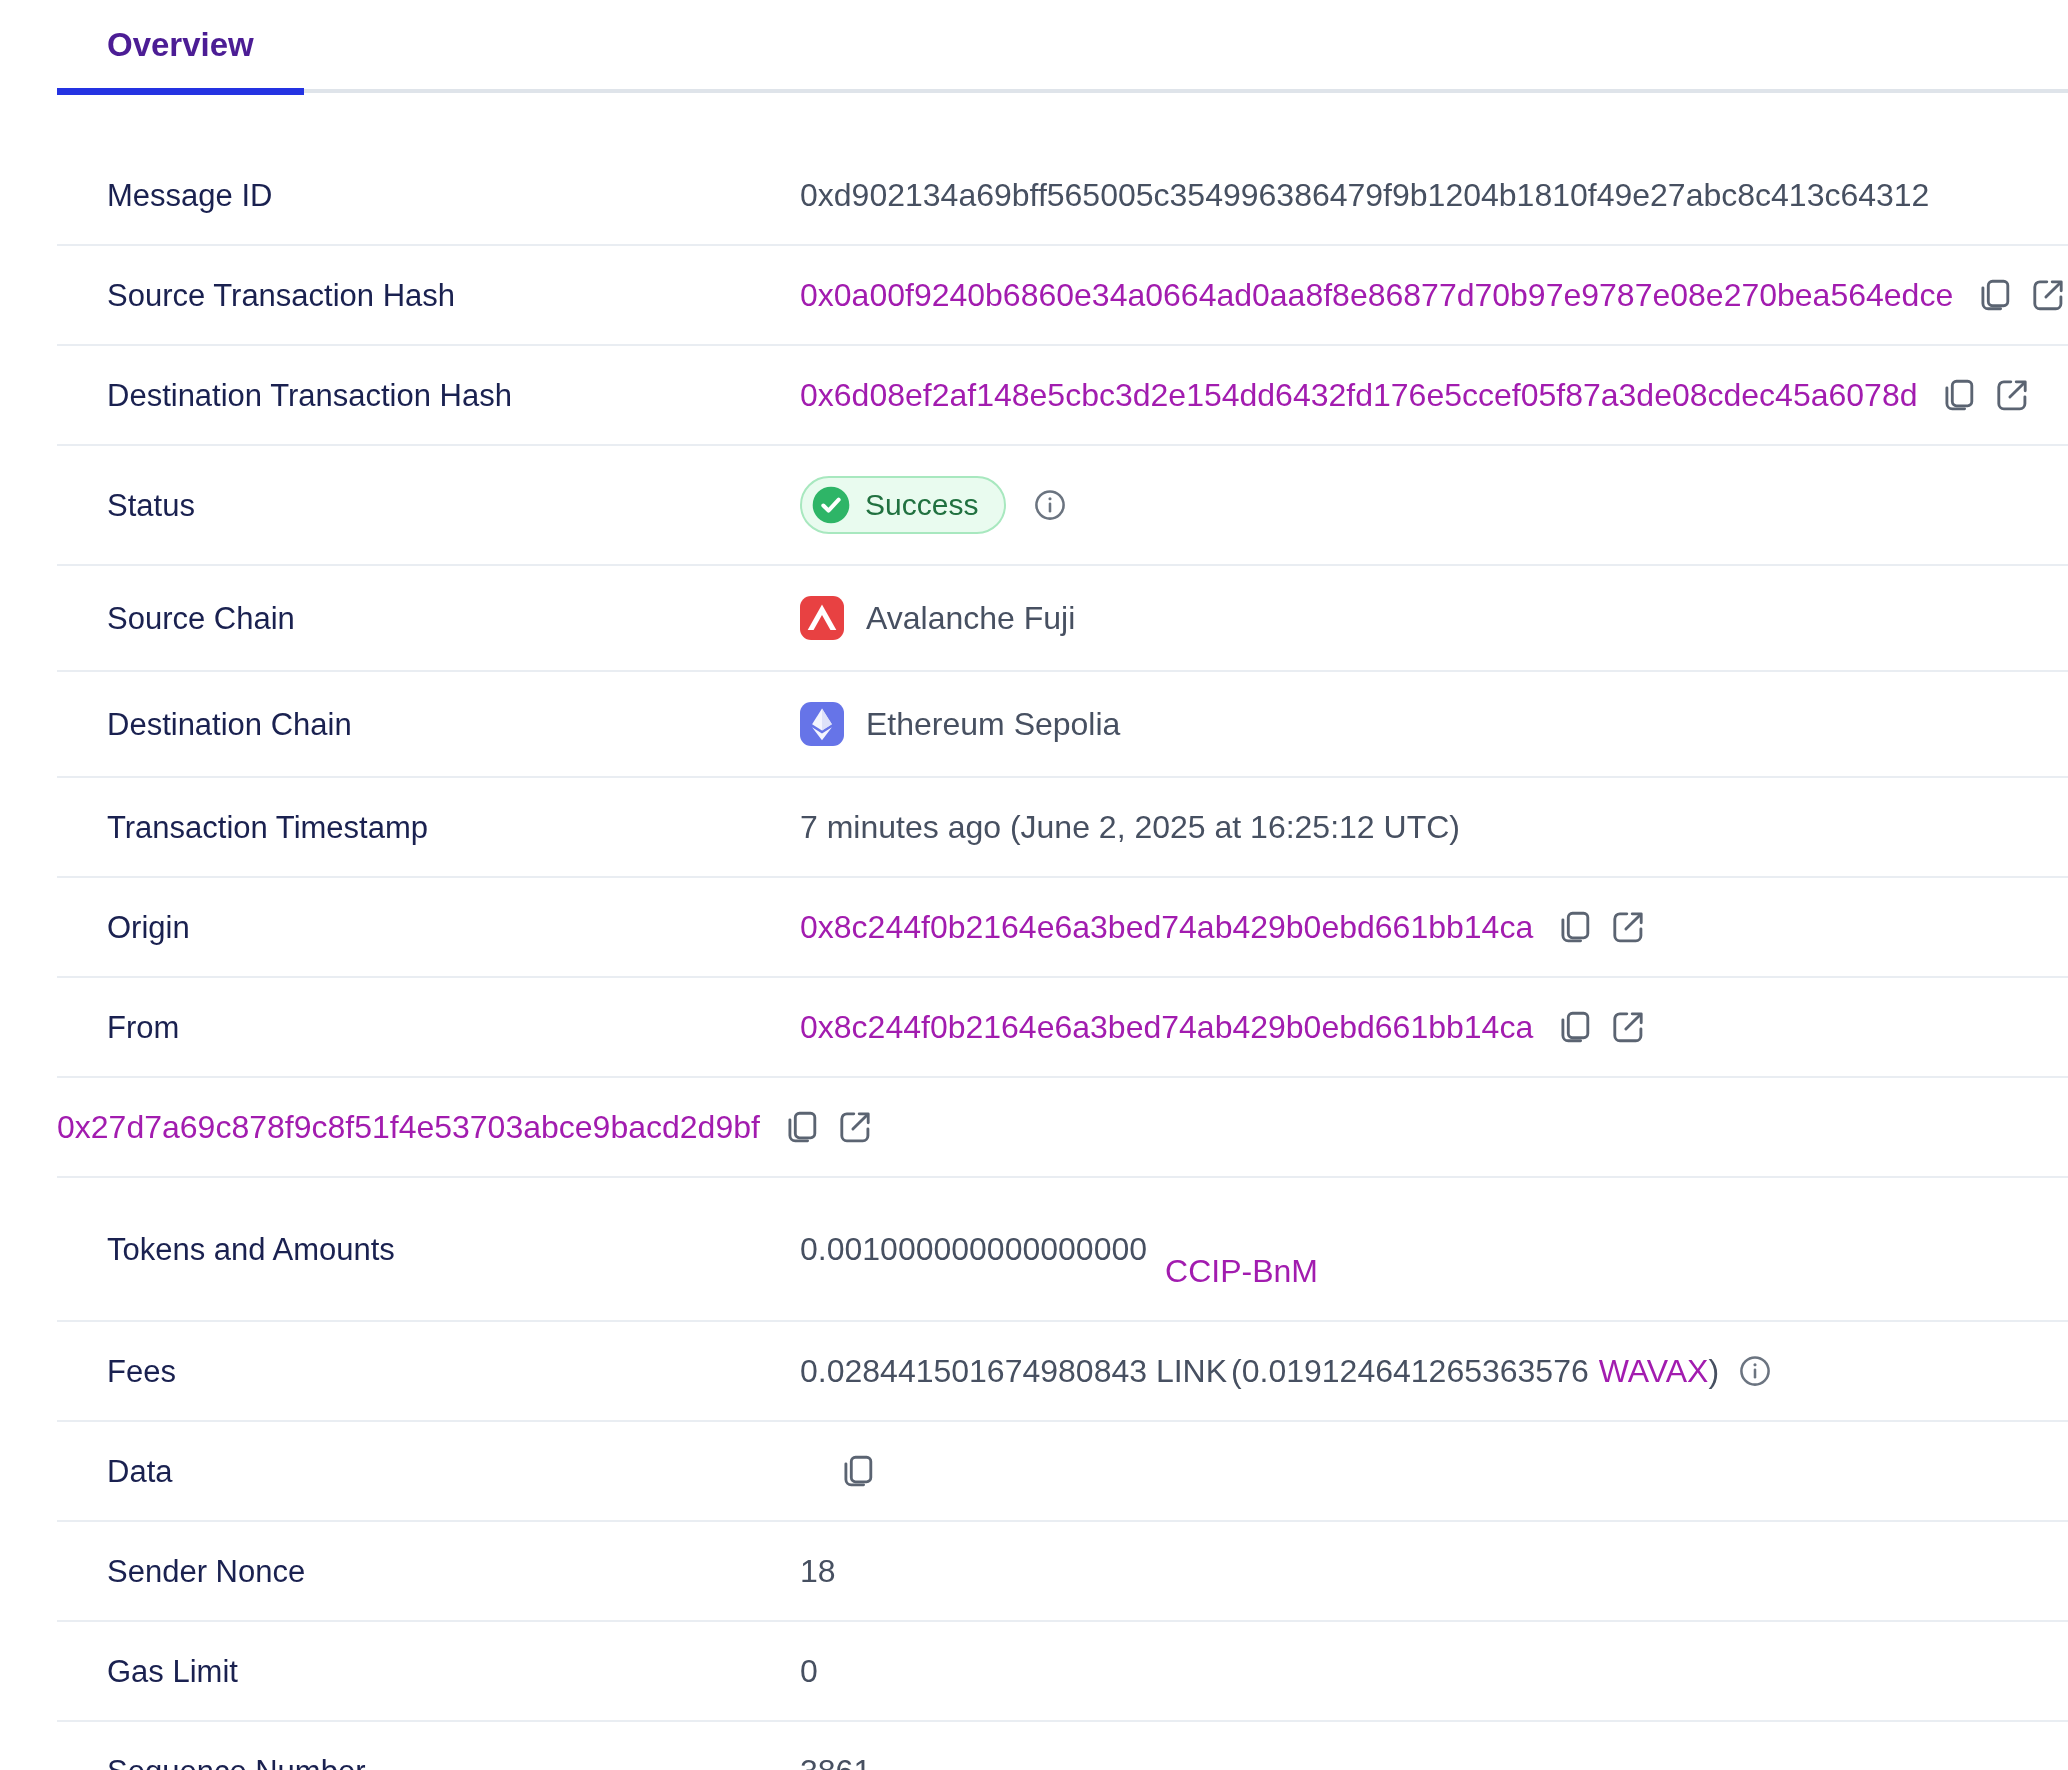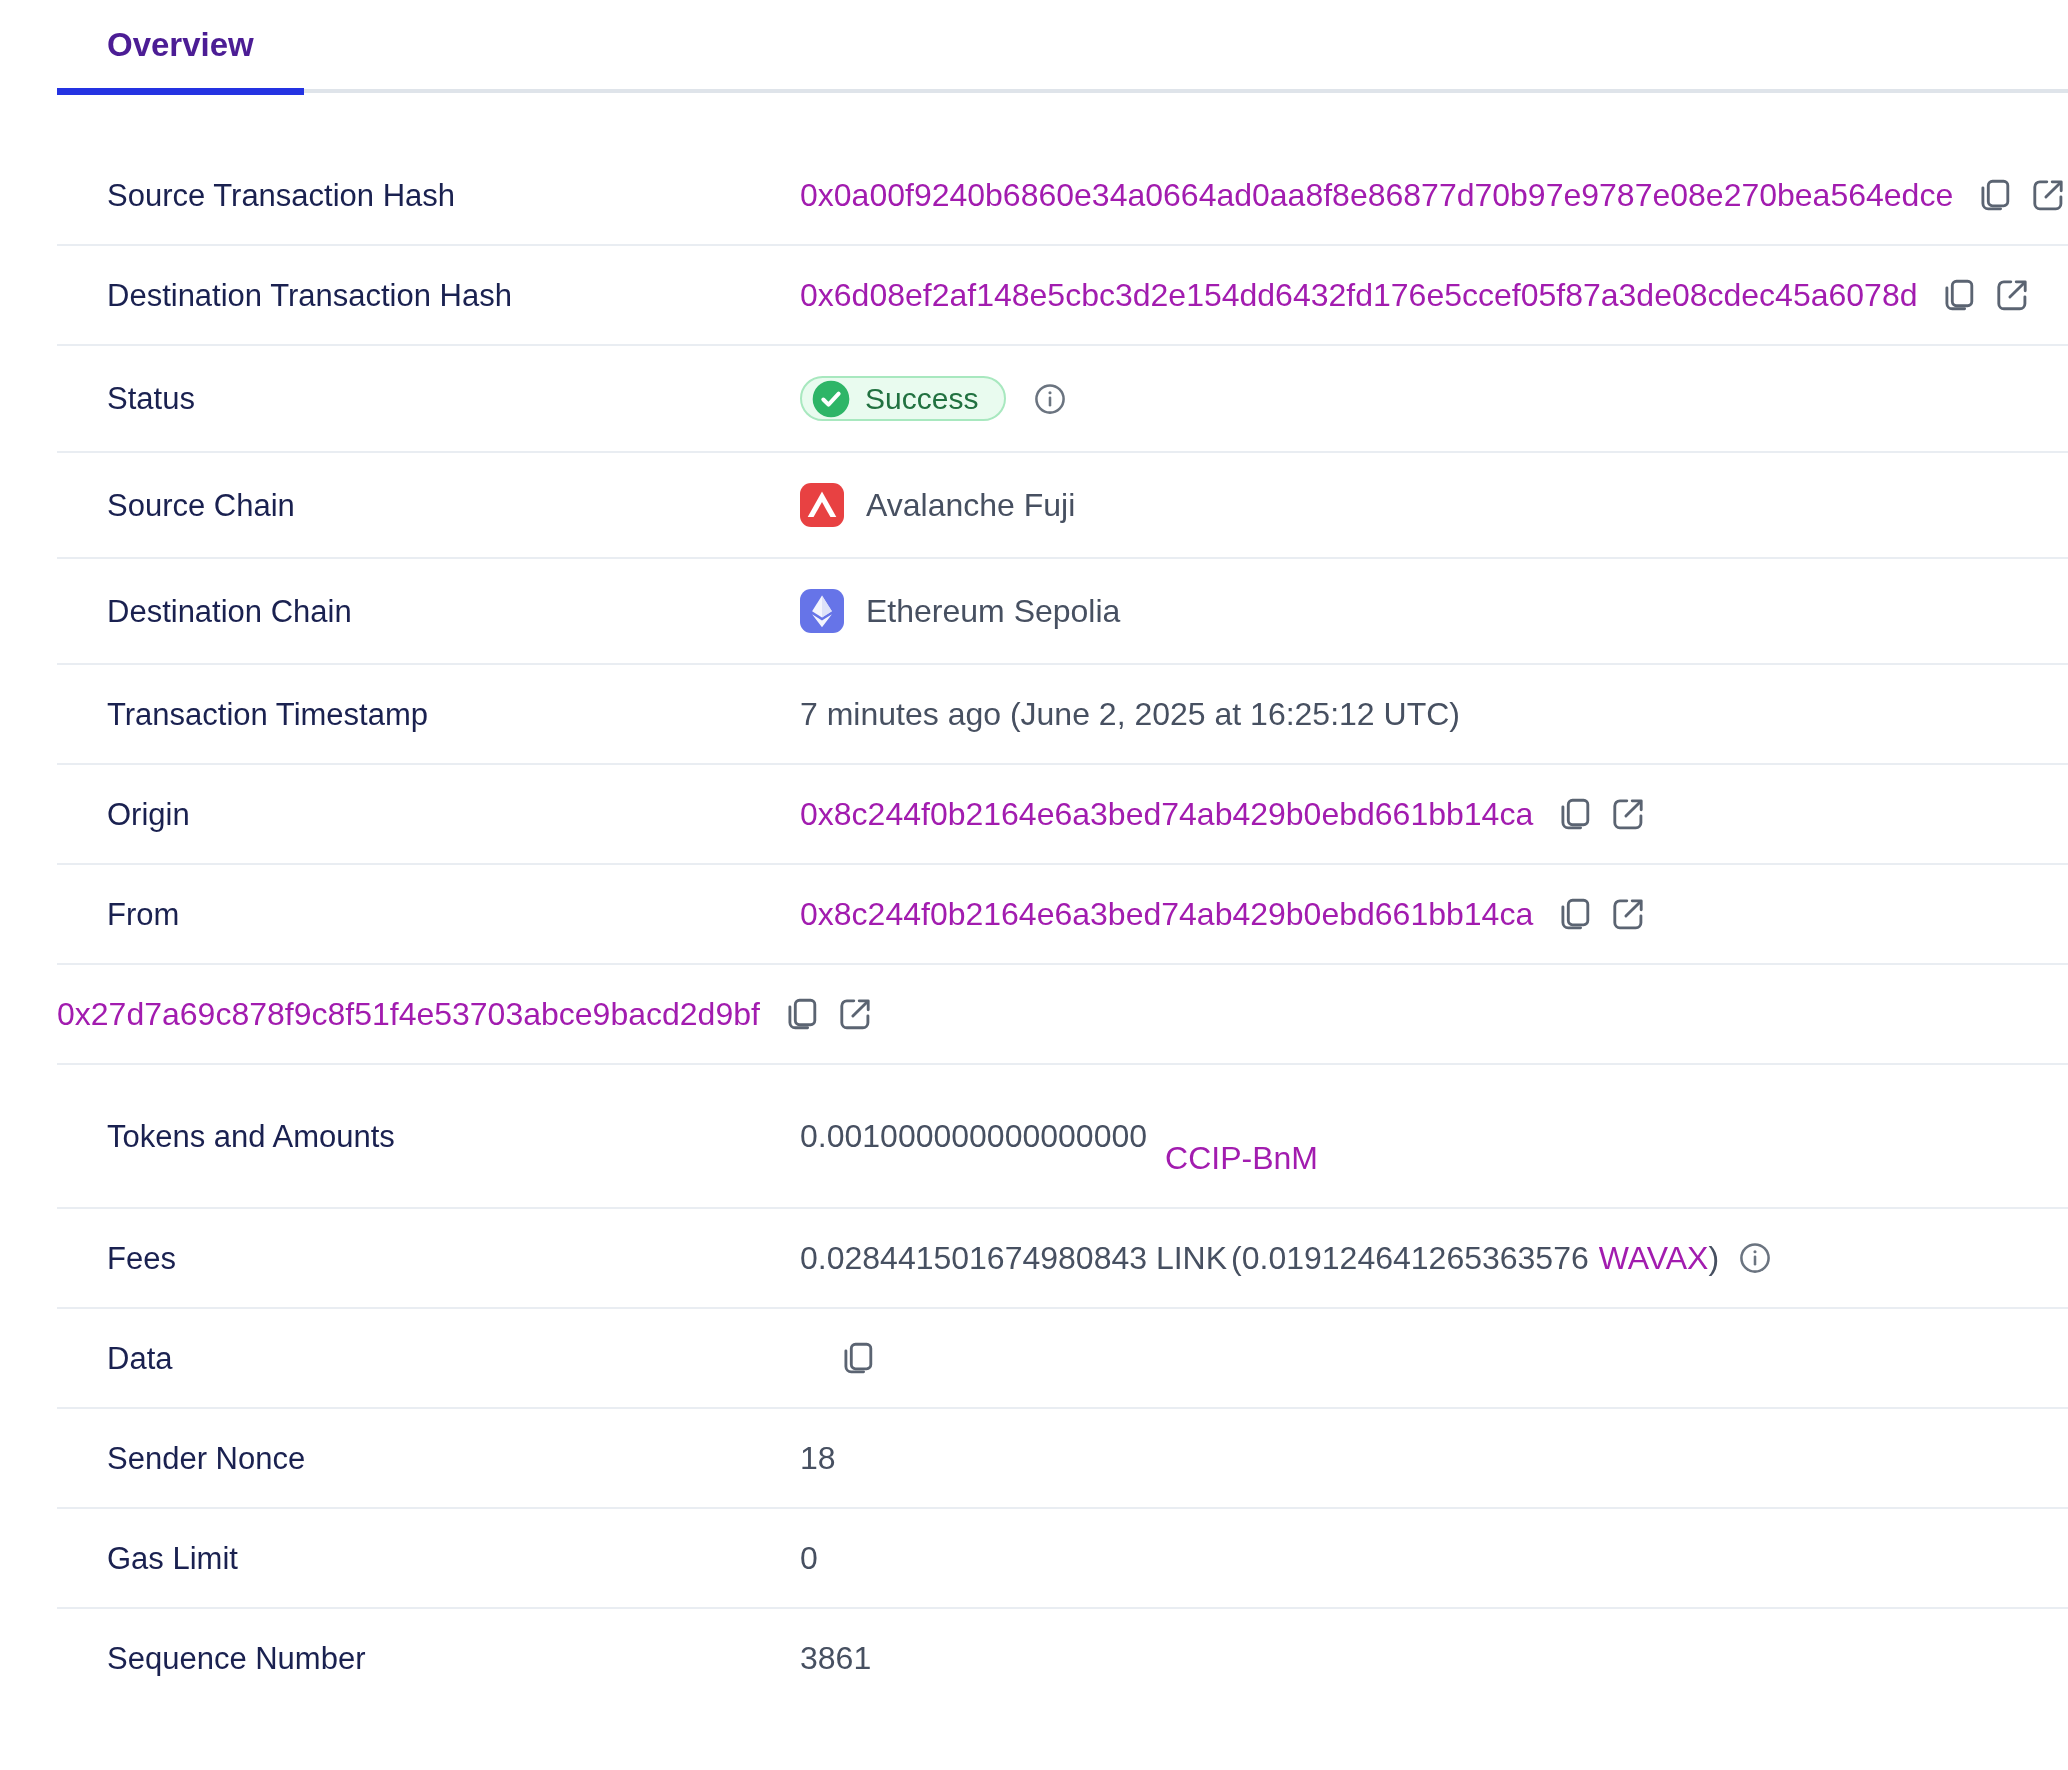--- a/index.html
+++ b/index.html
@@ -95,21 +95,21 @@
 
   
   .badge {
     display: inline-flex;
     align-items: center;
     gap: 14px;
     background: #e9fbef;
     border: 2px solid #a8e8bf;
     border-radius: 34px;
     padding: 7px 26px 7px 9px;
-    height: 45px;
+    height: 58px;
     box-sizing: border-box;
   }
   .badge .check { width: 40px; height: 40px; display: block; }
   .badge .badge-text {
     font-size: 30px;
     color: #217140;
     line-height: 40px;
   }
 
   
@@ -134,20 +134,24 @@
 <body>
 
 <div class="page">
 
   <div class="tabbar">
     <div class="tab">Overview</div>
   </div>
 
   <div class="table">
 
+    <div class="row">
+      <div class="label">Message ID</div>
+      <div class="value">0xd902134a69bff565005c354996386479f9b1204b1810f49e27abc8c413c64312</div>
+    </div>
 
     <div class="row">
       <div class="label">Source Transaction Hash</div>
       <div class="value">
         <a class="link">0x0a00f9240b6860e34a0664ad0aa8f8e86877d70b97e9787e08e270bea564edce</a>
         <span class="iconbtn copy">
           <svg viewBox="0 0 24 24" fill="none" stroke="currentColor" stroke-width="1.9" stroke-linecap="round" stroke-linejoin="round">
               <rect x="8.2" y="2.8" width="13" height="16.4" rx="2.8"></rect>
               <path d="M4.6 7.2v10.4a3.6 3.6 0 0 0 3.6 3.6h8.2"></path>
             </svg>

